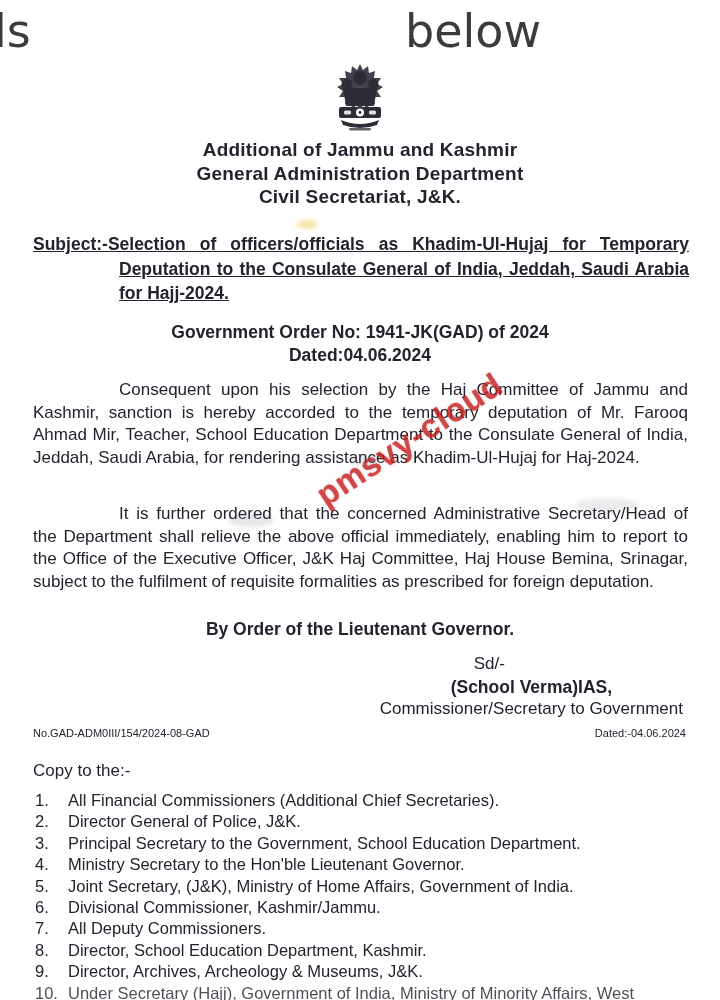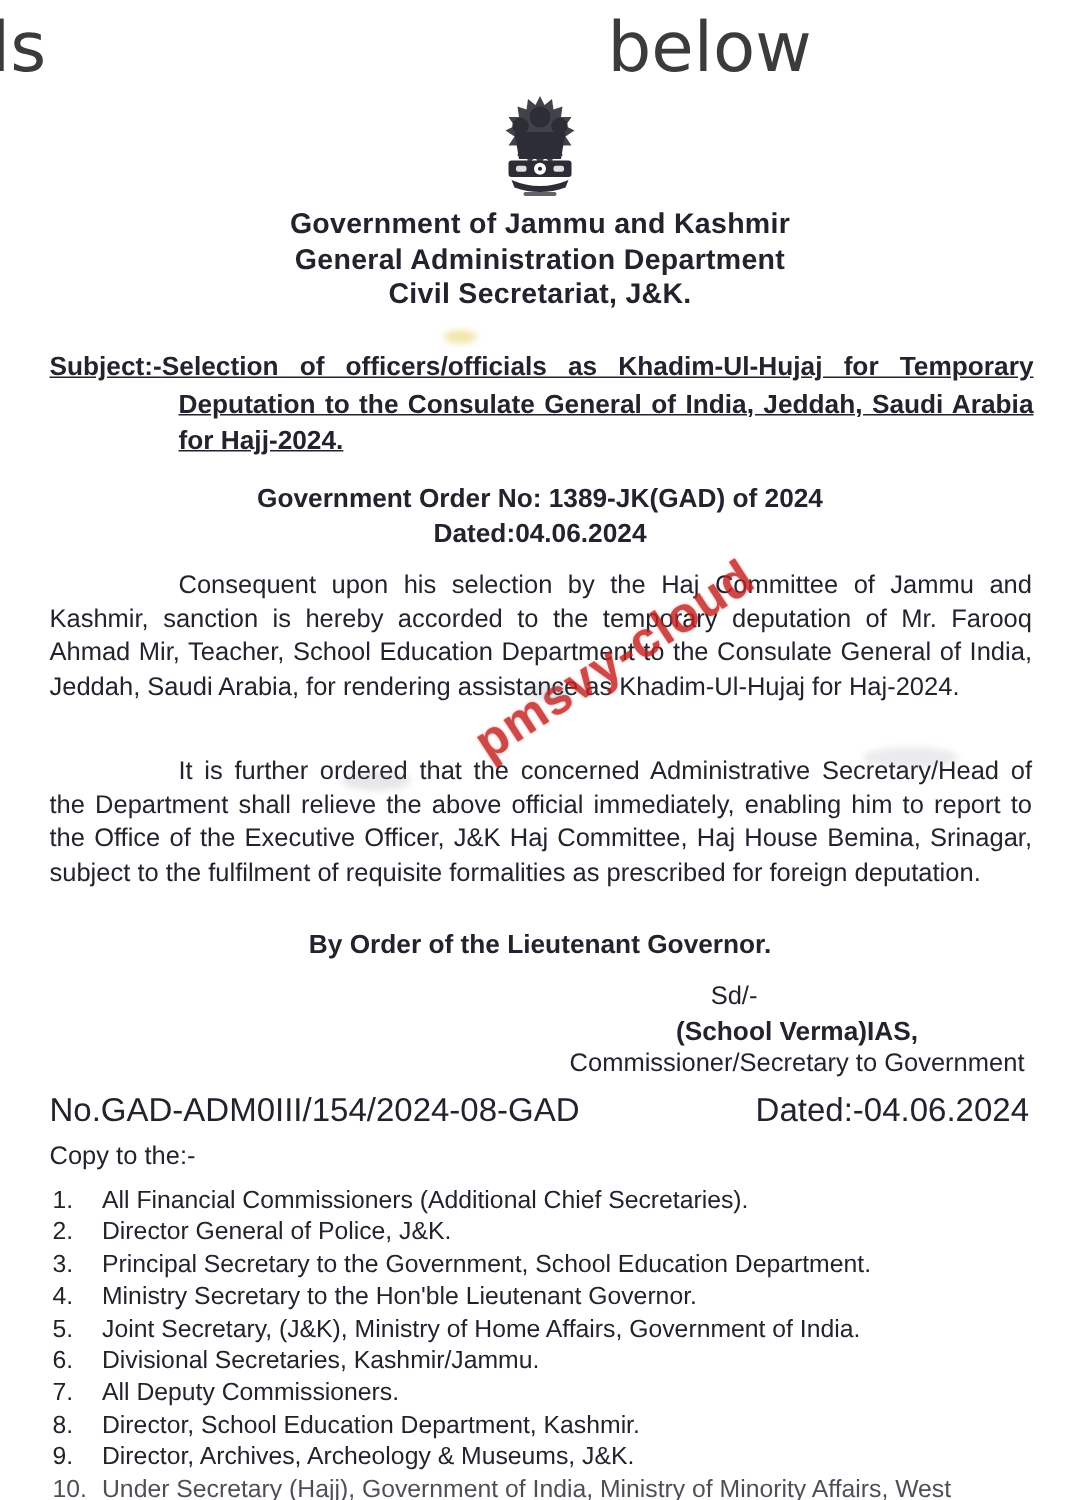--- a/index.html
+++ b/index.html
@@ -87,21 +87,21 @@
     position:absolute;top:653px;right:37px;
     text-align:center;font-size:17px;line-height:22.5px;
   }
   .signature .sd{padding-right:84px;}
   .signature .name{font-weight:bold;font-size:17.5px;}
 
   
   .ref-row{
     position:absolute;top:727px;left:33px;width:653px;
     display:flex;justify-content:space-between;
-    font-size:22px;
+    font-size:11px;
   }
 
   .copy-heading{
     position:absolute;top:761px;left:33px;
     font-size:17px;
   }
 
   
   .copy-list{
     position:absolute;top:790px;left:33px;width:660px;
@@ -145,29 +145,29 @@
     <circle cx="33" cy="50.5" r="4" fill="#ffffff"></circle>
     <circle cx="33" cy="50.5" r="1.4" fill="#2d2d36"></circle>
     <rect x="17" y="48.5" width="7" height="4" rx="1.5" fill="#ffffff" opacity=".85"></rect>
     <rect x="42" y="48.5" width="7" height="4" rx="1.5" fill="#ffffff" opacity=".85"></rect>
 
     <rect x="22" y="66" width="22" height="2.6" rx="1.3" fill="#2d2d36" opacity=".75"></rect>
   </svg>
 </div>
 
 <div class="letterhead">
-  <div class="l1">Government of Jammu and Kashmir</div>
+  <div class="l1">Additional of Jammu and Kashmir</div>
   <div class="l2">General Administration Department</div>
   <div class="l3">Civil Secretariat, J&amp;K.</div>
 </div>
 
 <div class="subject"><span>Subject:-</span><span>Selection of officers/officials as Khadim-Ul-Hujaj for Temporary Deputation to the Consulate General of India, Jeddah, Saudi Arabia for Hajj-2024.</span></div>
 
 <div class="order-block">
-  <div>Government Order No: 1389-JK(GAD) of 2024</div>
+  <div>Government Order No: 1941-JK(GAD) of 2024</div>
   <div>Dated:04.06.2024</div>
 </div>
 
 <div class="para para1">Consequent upon his selection by the Haj Committee of Jammu and Kashmir, sanction is hereby accorded to the temporary deputation of Mr. Farooq Ahmad Mir, Teacher, School Education Department to the Consulate General of India, Jeddah, Saudi Arabia, for rendering assistance as Khadim-Ul-Hujaj for Haj-2024.</div>
 <div class="para para2">It is further ordered that the concerned Administrative Secretary/Head of the Department shall relieve the above official immediately, enabling him to report to the Office of the Executive Officer, J&amp;K Haj Committee, Haj House Bemina, Srinagar, subject to the fulfilment of requisite formalities as prescribed for foreign deputation.</div>
 <div class="by-order">By Order of the Lieutenant Governor.</div>
 
 <div class="watermark">pmsvy-cloud</div>
 
 <div class="smudge yellow"></div>
@@ -204,21 +204,21 @@
   <div class="li">
       <span class="num">4.</span>
       <span class="txt">Ministry Secretary to the Hon'ble Lieutenant Governor.</span>
     </div>
   <div class="li">
       <span class="num">5.</span>
       <span class="txt">Joint Secretary, (J&amp;K), Ministry of Home Affairs, Government of India.</span>
     </div>
   <div class="li">
       <span class="num">6.</span>
-      <span class="txt">Divisional Secretaries, Kashmir/Jammu.</span>
+      <span class="txt">Divisional Commissioner, Kashmir/Jammu.</span>
     </div>
   <div class="li">
       <span class="num">7.</span>
       <span class="txt">All Deputy Commissioners.</span>
     </div>
   <div class="li">
       <span class="num">8.</span>
       <span class="txt">Director, School Education Department, Kashmir.</span>
     </div>
   <div class="li">

